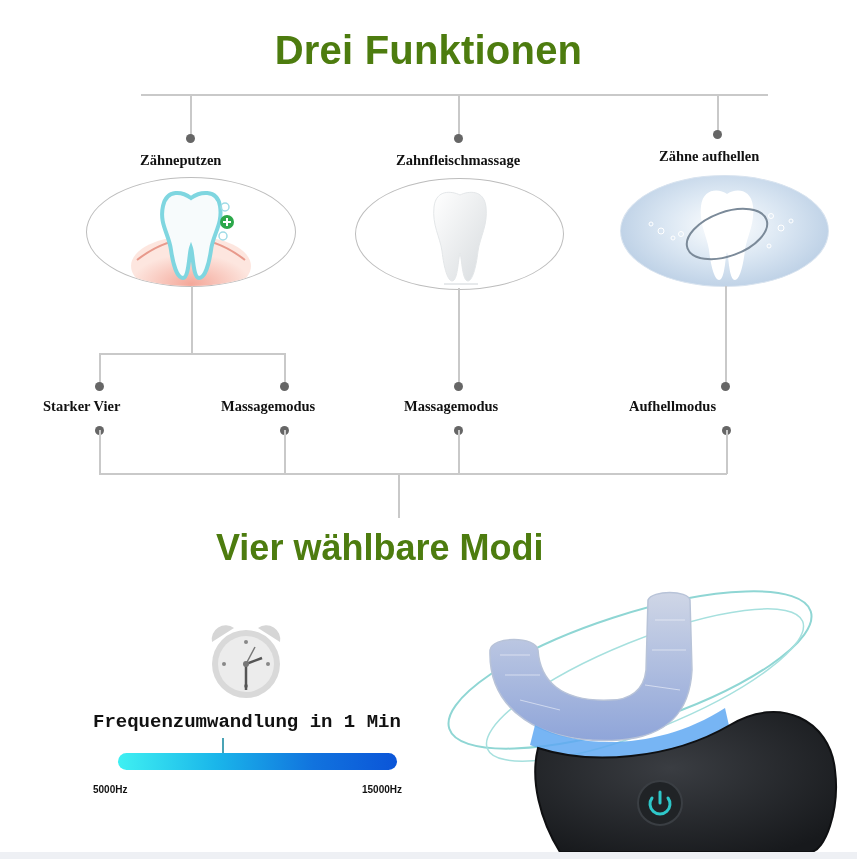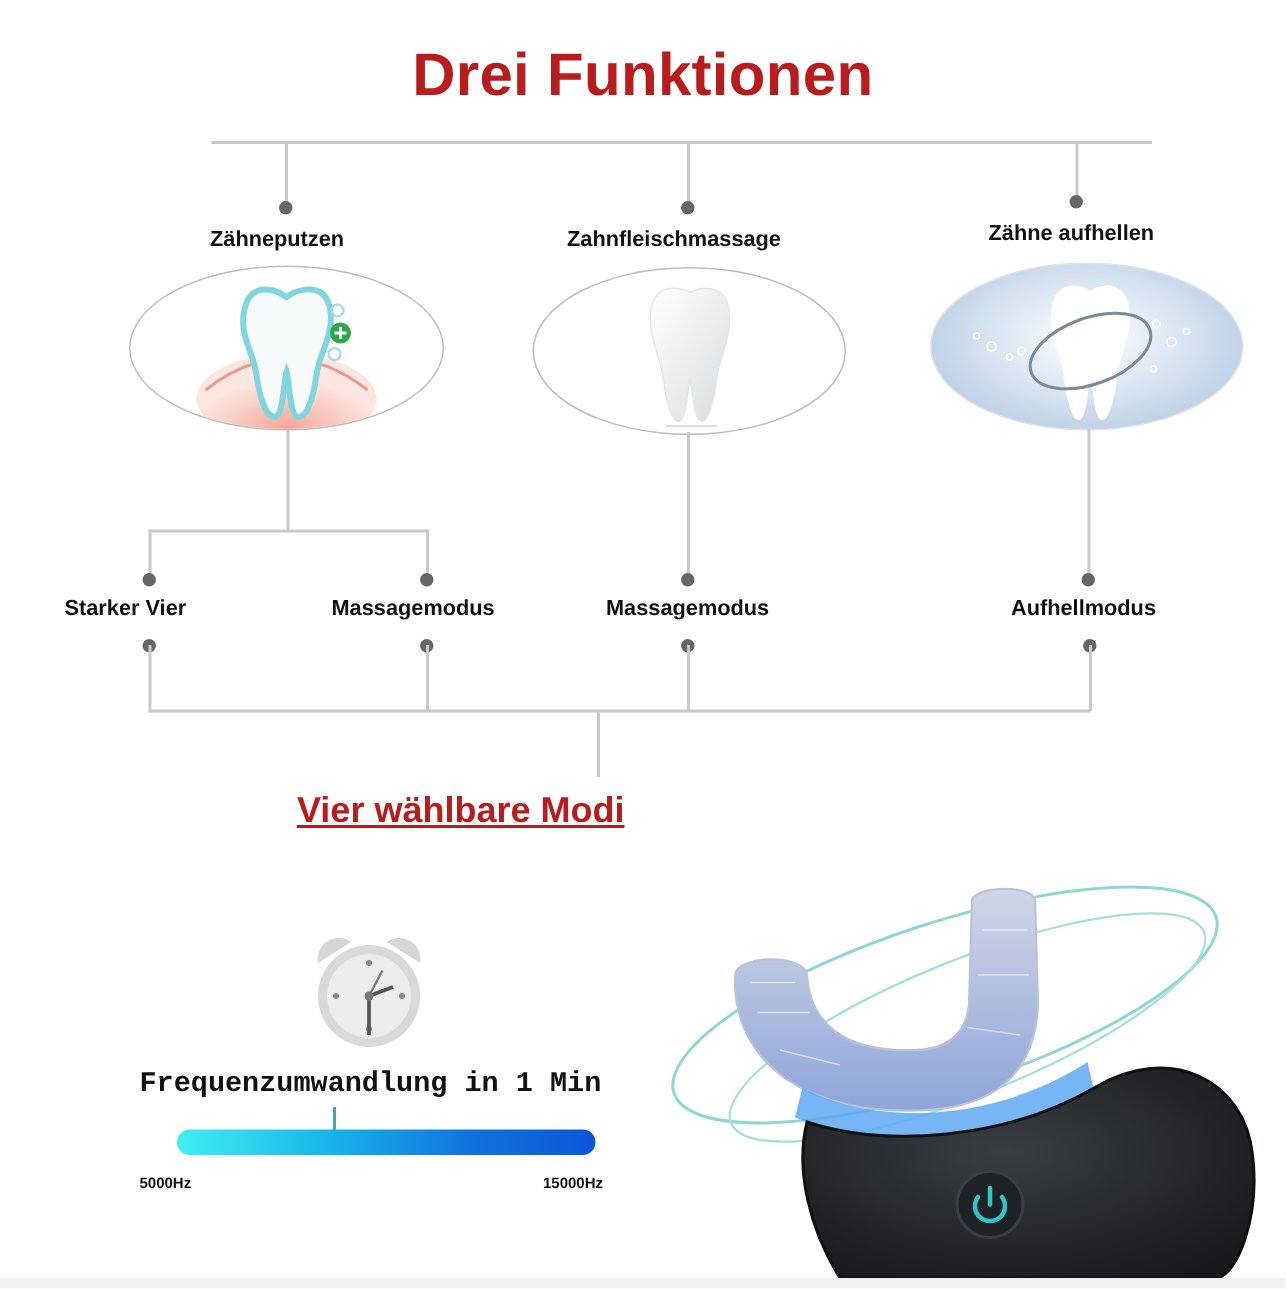--- a/index.html
+++ b/index.html
@@ -1,21 +1,21 @@
 <!DOCTYPE html>
 <html><head>
 <meta charset="utf-8">
 <style>
   html, body { margin: 0; padding: 0; background: #ffffff; }
   body { width: 857px; height: 859px; position: relative; overflow: hidden; font-family: "DejaVu Sans", sans-serif; color: #111; }
   .abs { position: absolute; }
-  .title { font-family: "Liberation Sans", sans-serif; font-weight: 700; color: #b91c1c; white-space: nowrap; }
+  .title { font-family: "Liberation Sans", sans-serif; font-weight: 700; color: #4d7c0f; white-space: nowrap; }
   .h1 { left: 0; width: 857px; top: 28px; text-align: center; font-size: 40px; letter-spacing: 0.2px; }
-  .h2 { left: 198px; top: 527px; font-size: 24px; text-decoration: underline; }
-  .label { font-family: Liberation Sans, sans-serif; font-weight: 700; font-size: 14.5px; white-space: nowrap; color: #111; }
+  .h2 { left: 216px; top: 527px; font-size: 36px; }
+  .label { font-family: Liberation Serif, serif; font-weight: 700; font-size: 14.5px; white-space: nowrap; color: #111; }
   .line { background: #c9c9c9; }
   .dot { width: 9px; height: 9px; border-radius: 50%; background: #666; }
   .ellipse { border: 1.5px solid #bdbdbd; border-radius: 50%; background: #fff; overflow: hidden; }
   .freq-label { font-family: Liberation Mono, monospace; font-weight: 700; font-size: 19px; }
   .hz { font-family: "Liberation Sans", sans-serif; font-weight: 700; font-size: 10px; }
   .bar { left: 118px; top: 753px; width: 279px; height: 17px; border-radius: 9px; background: linear-gradient(90deg, #3ff0f2 0%, #1ab6ea 35%, #1173de 70%, #0b55d8 100%); }
   .bottom-strip { left: 0; top: 852px; width: 857px; height: 7px; background: #eef0f4; }
 </style>
 </head>
 <body>
@@ -24,21 +24,21 @@
 
 <div class="abs line" style="left:141px; top:94px; width:627px; height:2px;"></div>
 <div class="abs line" style="left:190px; top:95px; width:1.5px; height:43px;"></div>
 <div class="abs line" style="left:458px; top:95px; width:1.5px; height:43px;"></div>
 <div class="abs line" style="left:717px; top:95px; width:1.5px; height:43px;"></div>
 <div class="abs dot" style="left:186px; top:134px;"></div>
 <div class="abs dot" style="left:454px; top:134px;"></div>
 <div class="abs dot" style="left:713px; top:130px;"></div>
 
 <div class="abs label" style="left:140px; top:152px;">Zähneputzen</div>
-<div class="abs label" style="left:378px; top:152px;">Zahnfleischmassage</div>
+<div class="abs label" style="left:396px; top:152px;">Zahnfleischmassage</div>
 <div class="abs label" style="left:659px; top:148px;">Zähne aufhellen</div>
 
 <div class="abs ellipse" style="left:86px; top:177px; width:208px; height:108px;">
   <svg width="208" height="108" viewBox="0 0 208 108">
     <defs>
       <radialGradient id="gum" cx="50%" cy="80%" r="50%">
         <stop offset="0%" stop-color="#f4a89a"></stop>
           <stop offset="100%" stop-color="#fde6df"></stop>
       </radialGradient>
     </defs>
@@ -90,21 +90,21 @@
 <div class="abs line" style="left:725px; top:286px; width:1.5px; height:98px;"></div>
 
 <div class="abs dot" style="left:95px; top:382px;"></div>
 <div class="abs dot" style="left:280px; top:382px;"></div>
 <div class="abs dot" style="left:454px; top:382px;"></div>
 <div class="abs dot" style="left:721px; top:382px;"></div>
 
 <div class="abs label" style="left:43px; top:398px;">Starker Vier</div>
 <div class="abs label" style="left:221px; top:398px;">Massagemodus</div>
 <div class="abs label" style="left:404px; top:398px;text-align:center;">Massagemodus</div>
-<div class="abs label" style="left:674px; top:398px;text-align:center;">Aufhellmodus</div>
+<div class="abs label" style="left:629px; top:398px;text-align:center;">Aufhellmodus</div>
 
 <div class="abs dot" style="left:95px; top:426px;"></div>
 <div class="abs dot" style="left:280px; top:426px;"></div>
 <div class="abs dot" style="left:454px; top:426px;"></div>
 <div class="abs dot" style="left:722px; top:426px;"></div>
 <div class="abs line" style="left:99px; top:430px; width:1.5px; height:44px;"></div>
 <div class="abs line" style="left:284px; top:430px; width:1.5px; height:44px;"></div>
 <div class="abs line" style="left:458px; top:430px; width:1.5px; height:44px;"></div>
 <div class="abs line" style="left:726px; top:430px; width:1.5px; height:44px;"></div>
 <div class="abs line" style="left:99px; top:473px; width:628px; height:1.5px;"></div>

